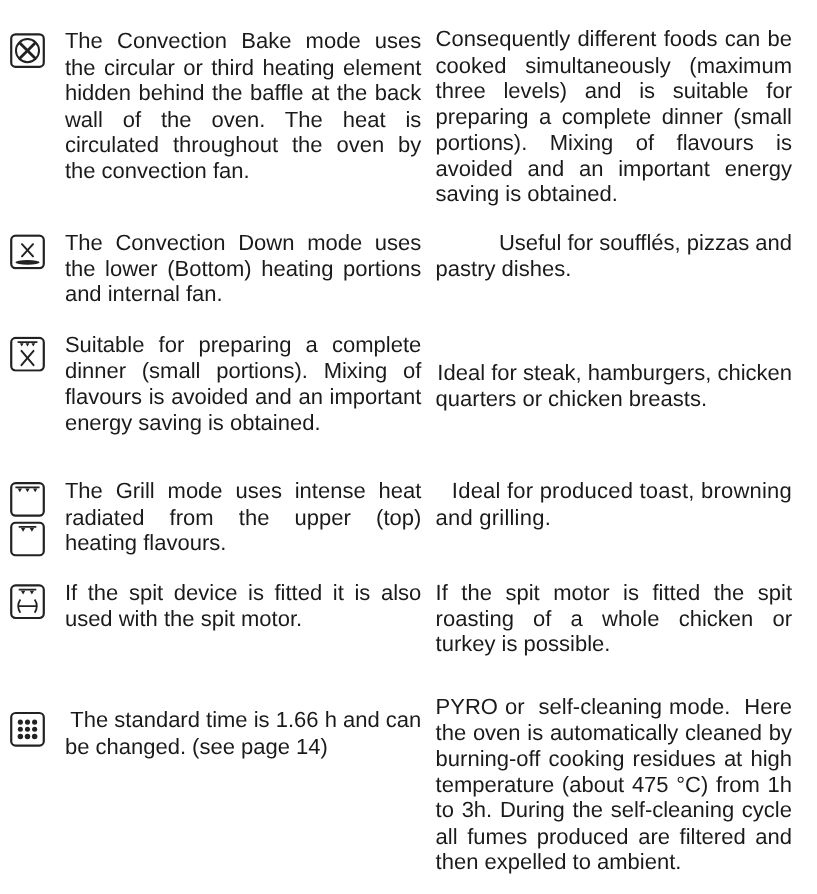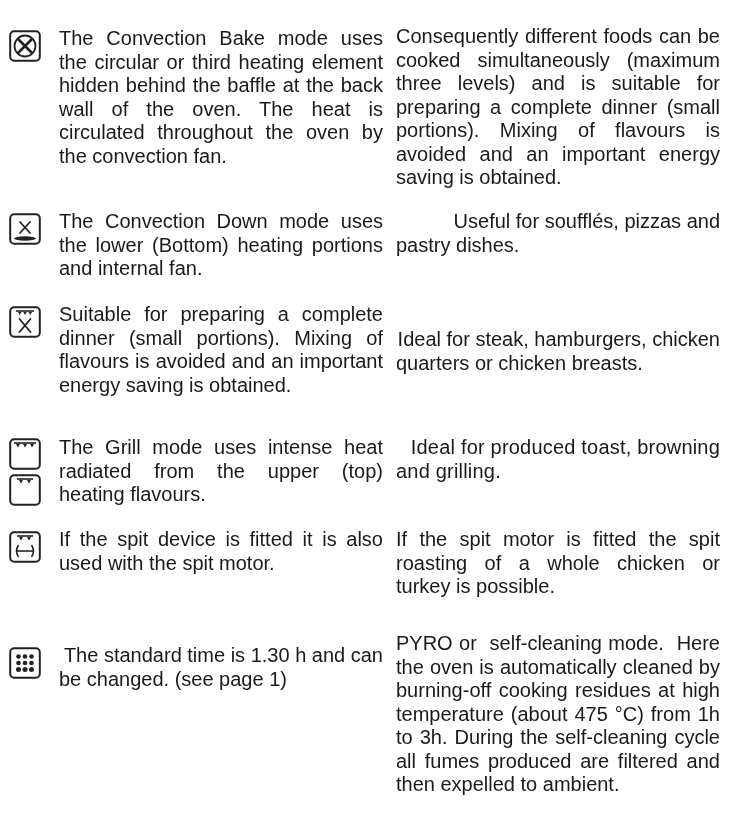--- a/index.html
+++ b/index.html
@@ -142,15 +142,15 @@
       <circle cx="16" cy="9.5" r="2.3" fill="#222"></circle>
       <circle cx="22.5" cy="9.5" r="2.3" fill="#222"></circle>
       <circle cx="9.5" cy="16" r="2.3" fill="#222"></circle>
       <circle cx="16" cy="16" r="2.3" fill="#222"></circle>
       <circle cx="22.5" cy="16" r="2.3" fill="#222"></circle>
       <circle cx="9.5" cy="22.5" r="2.5" fill="#222"></circle>
       <circle cx="16" cy="22.5" r="2.5" fill="#222"></circle>
       <circle cx="22.5" cy="22.5" r="2.5" fill="#222"></circle>
     </svg>
   </div>
-  <div class="col col-left nojust" style="top:644px;">The standard time is 1.30 h and can be changed. (see page 1)</div>
+  <div class="col col-left nojust" style="top:644px;">The standard time is 1.66 h and can be changed. (see page 14)</div>
   <div class="col col-right" style="top:632px;white-space:pre-wrap;">PYRO or  self-cleaning mode.  Here the oven is automatically cleaned by burning-off cooking residues at high temperature (about 475 °C) from 1h to 3h. During the self-cleaning cycle all fumes produced are filtered and then expelled to ambient.</div>
 </div>
 
 </body></html>

